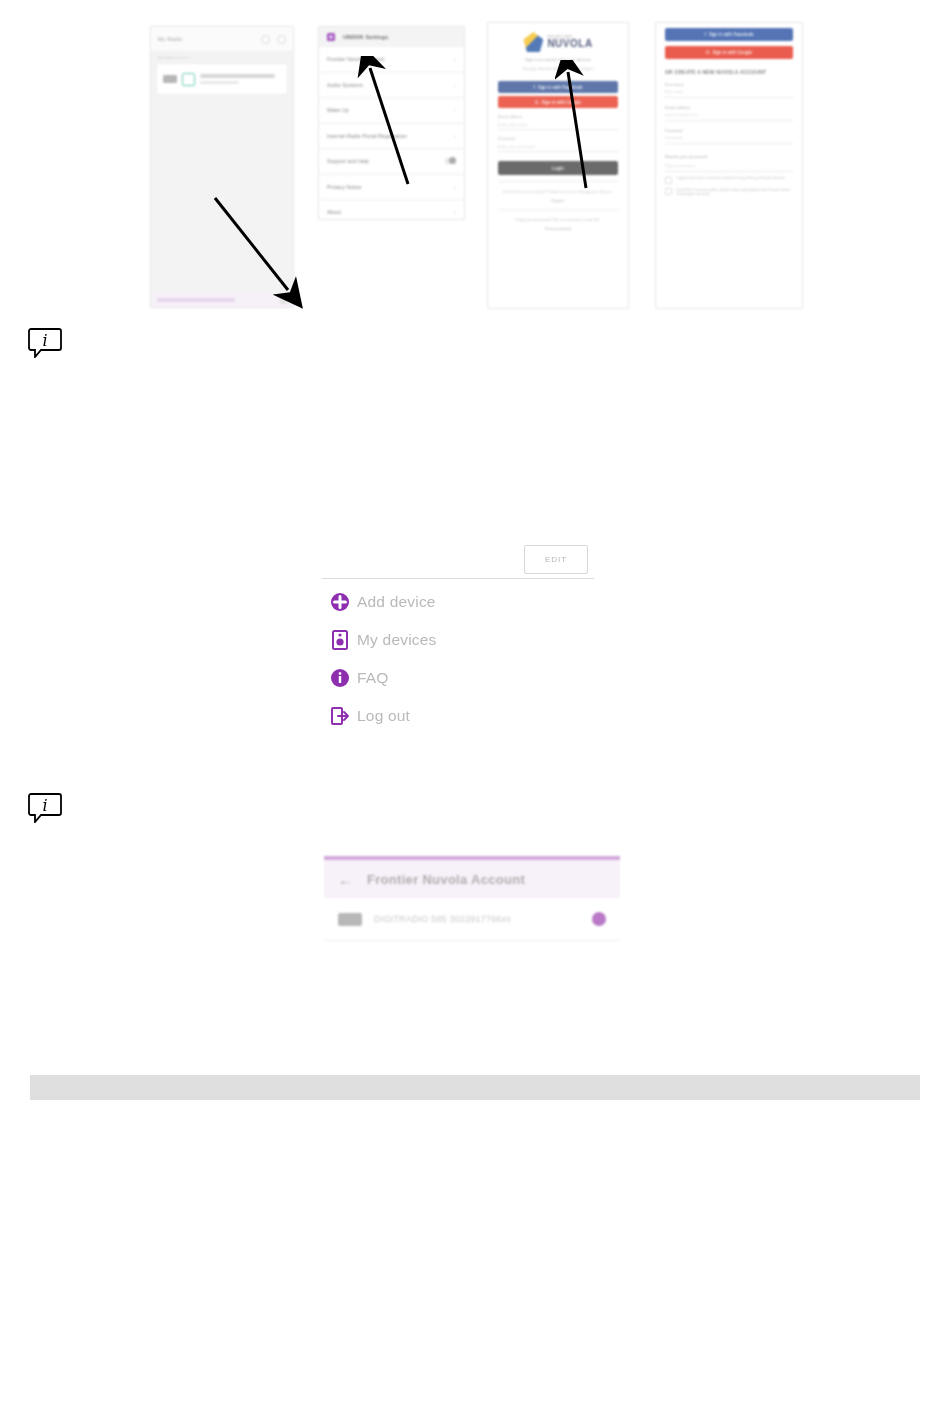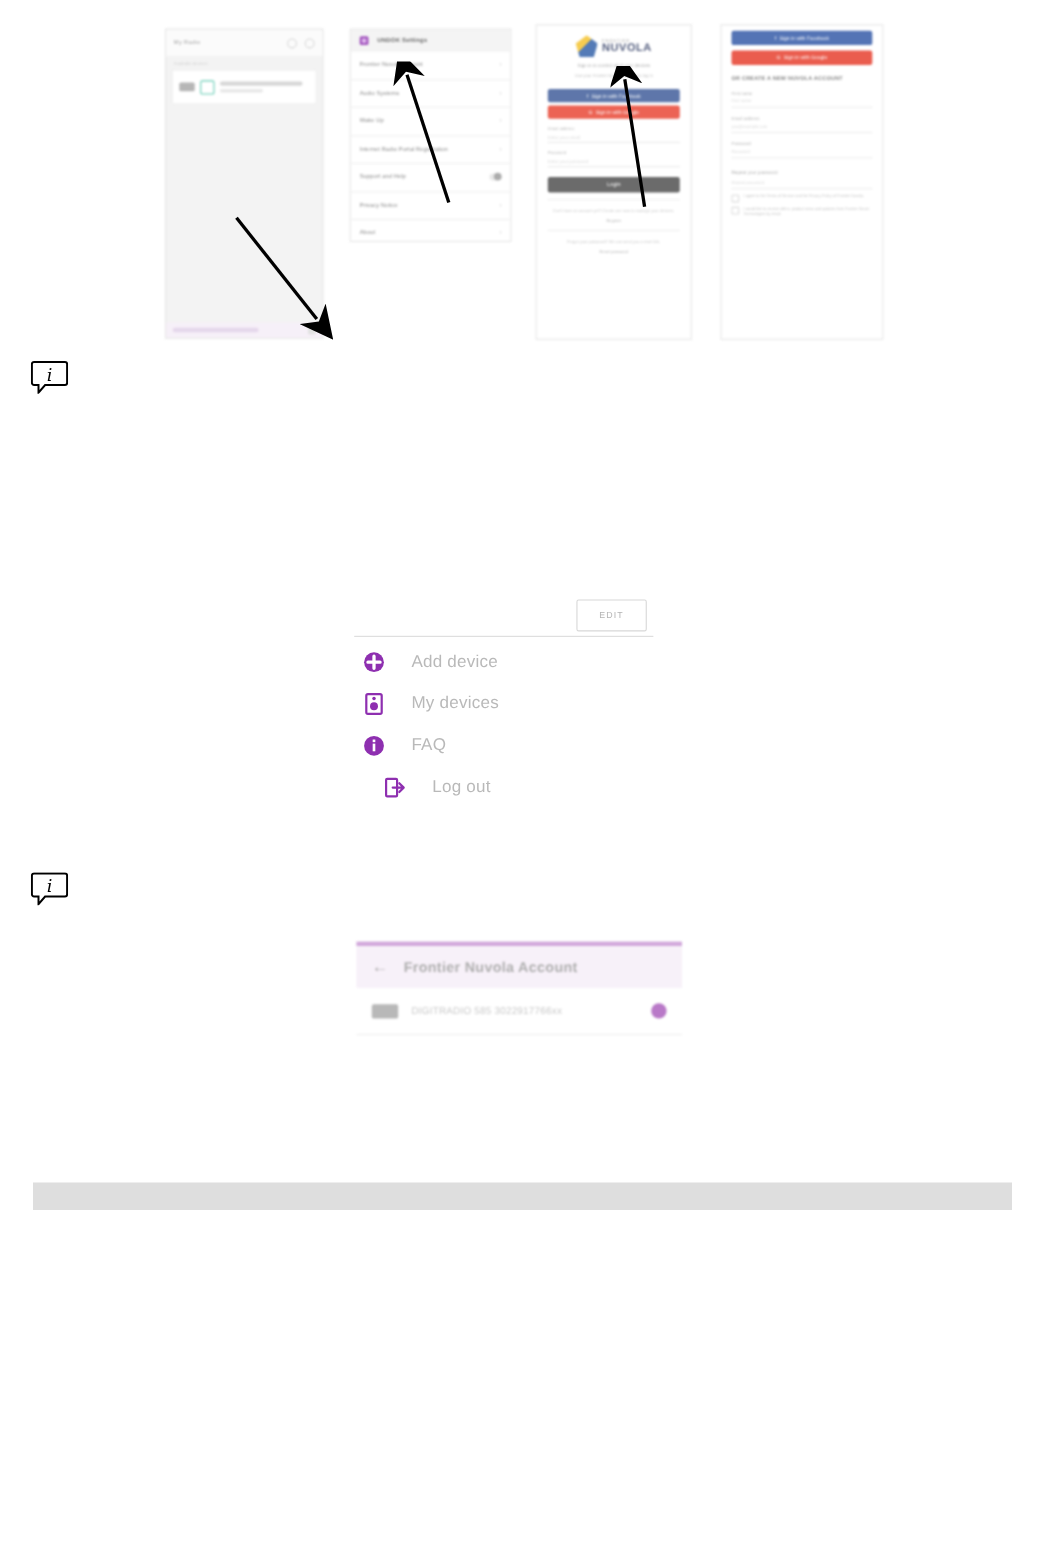--- a/index.html
+++ b/index.html
@@ -93,21 +93,21 @@
   
   .infoicon{position:absolute;width:34px;height:30px;}
   .infoicon svg{width:100%;height:100%;}
 
   
   #editbtn{position:absolute;left:524px;top:530px;width:62px;height:27px;
     border:1px solid #d8d8d8;border-radius:2px;background:#fff;
     display:flex;align-items:center;justify-content:center;margin-top:15px;}
   #editbtn span{font-size:8px;color:#b4b4b4;letter-spacing:1px;}
   #menurule{position:absolute;left:322px;top:578px;width:272px;height:0;border-top:1px solid #dcdcdc;}
-  .menuitem{position:absolute;display:flex;align-items:center;gap:24px;}
+  .menuitem{position:absolute;display:flex;align-items:center;gap:7px;}
   .menuitem .mlabel{font-size:15.5px;color:#b9b9b9;letter-spacing:.2px;}
   .micon{width:20px;height:20px;flex:none;}
 
   
   #acct{position:absolute;left:324px;top:856px;width:296px;height:86px;background:#fff;}
   #acct .abar{height:4px;background:#9b3fb0;opacity:.55;}
   #acct .ahead{height:38px;background:#f6eef8;display:flex;align-items:center;gap:14px;padding:0 14px;}
   #acct .aback{font-size:15px;color:#9a9a9a;}
   #acct .atitle{font-size:13px;font-weight:bold;color:#9e9e9e;letter-spacing:.3px;}
   #acct .arow{height:42px;display:flex;align-items:center;gap:12px;padding:0 14px;
@@ -316,21 +316,21 @@
 
   <div class="menuitem" style="left:330px;top:668px">
     <svg class="micon" viewBox="0 0 20 20">
       <circle cx="10" cy="10" r="9" fill="#8e2fb0"></circle>
       <rect x="8.8" y="8" width="2.4" height="7" fill="#fff"></rect>
       <rect x="8.8" y="4.3" width="2.4" height="2.4" fill="#fff"></rect>
     </svg>
     <span class="mlabel">FAQ</span>
   </div>
 
-  <div class="menuitem" style="left:349px;top:706px">
+  <div class="menuitem" style="left:330px;top:706px">
     <svg class="micon" viewBox="0 0 20 20">
       <rect x="2" y="2" width="10" height="16" rx="1" fill="none" stroke="#8e2fb0" stroke-width="2"></rect>
       <path d="M8 10 H18 M14 6 L18 10 L14 14" stroke="#8e2fb0" stroke-width="2" fill="none" stroke-linecap="round" stroke-linejoin="round"></path>
     </svg>
     <span class="mlabel">Log out</span>
   </div>
 
   <div class="infoicon" style="left:28px;top:793px">
     <svg viewBox="0 0 34 30">
       <path d="M3,1 H31 a2,2 0 0 1 2,2 V20 a2,2 0 0 1 -2,2 H13 L7,29 V22 H3 a2,2 0 0 1 -2,-2 V3 a2,2 0 0 1 2,-2 Z" fill="#fff" stroke="#000" stroke-width="1.8"></path>

